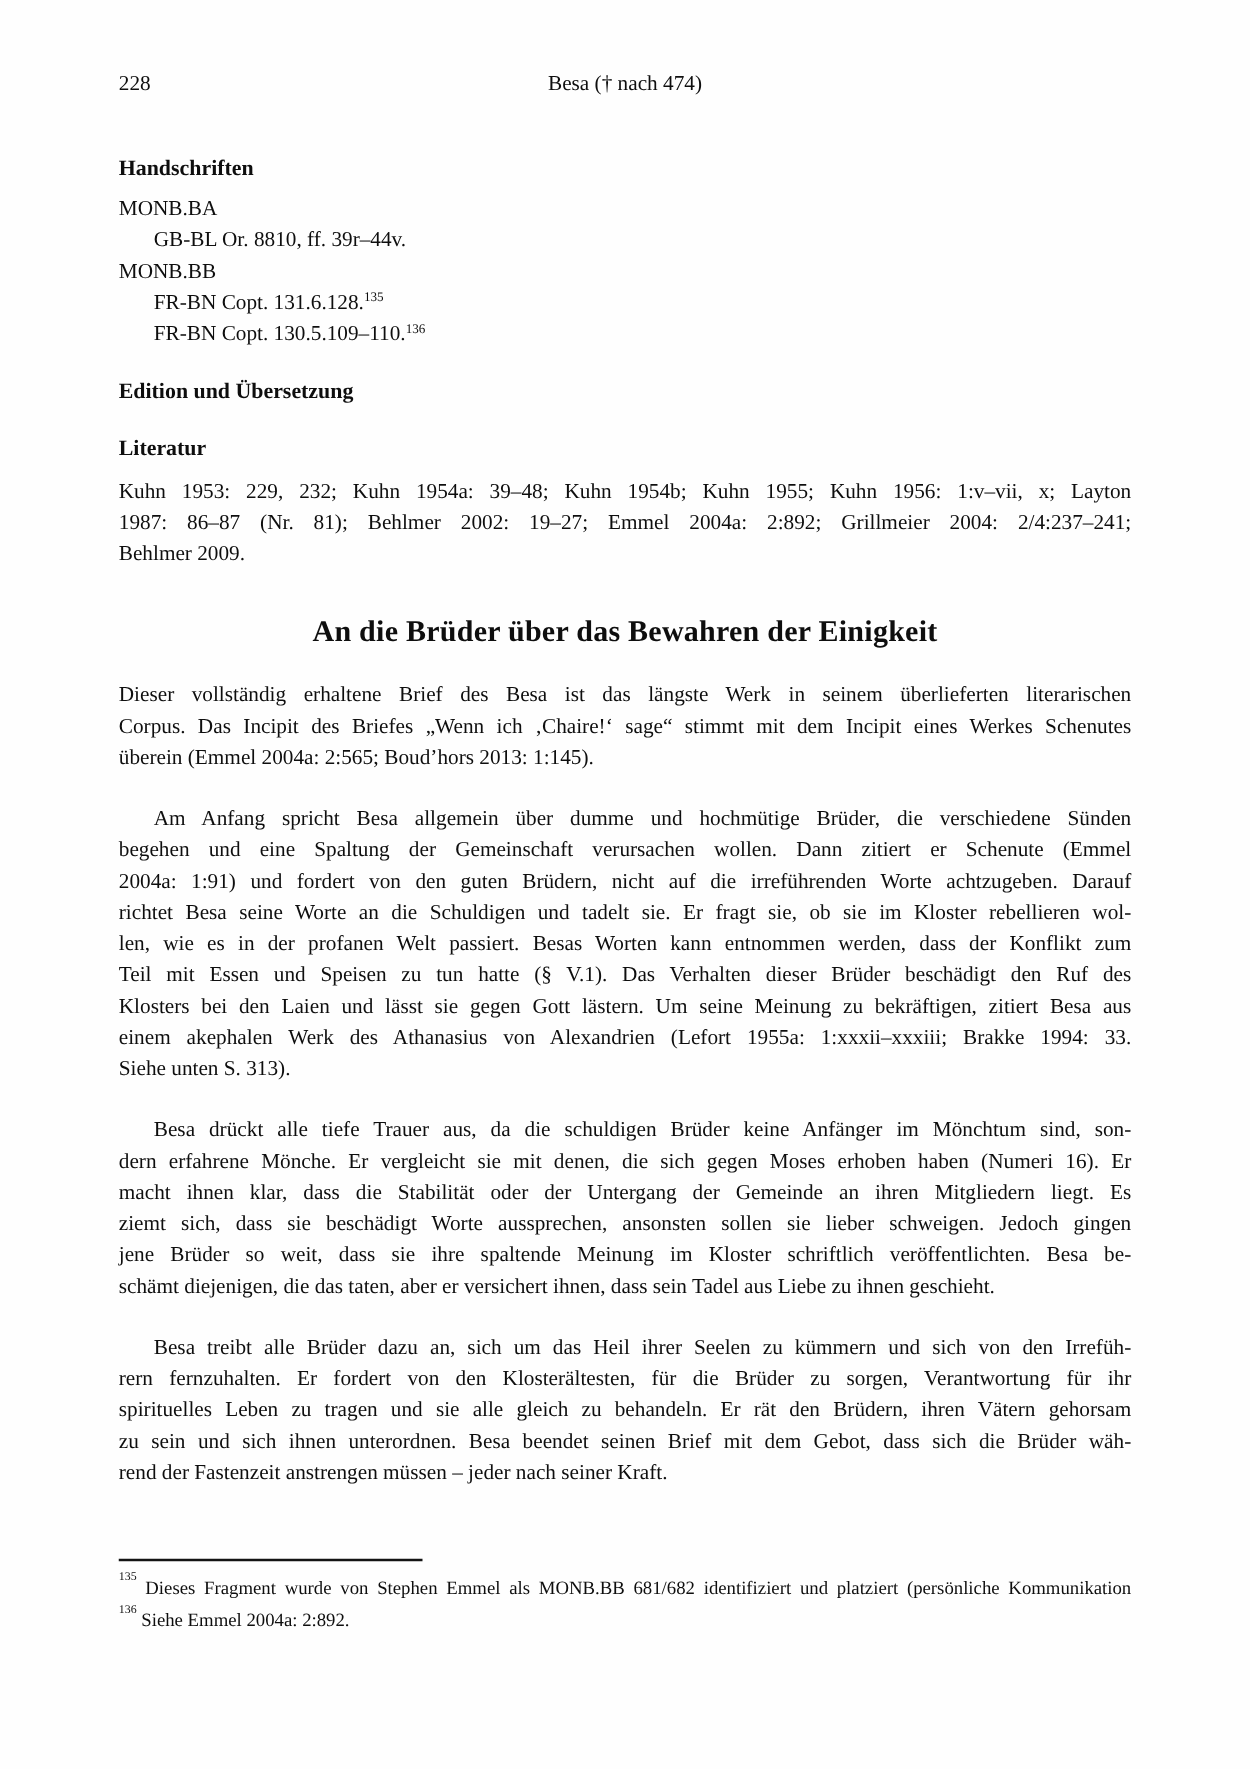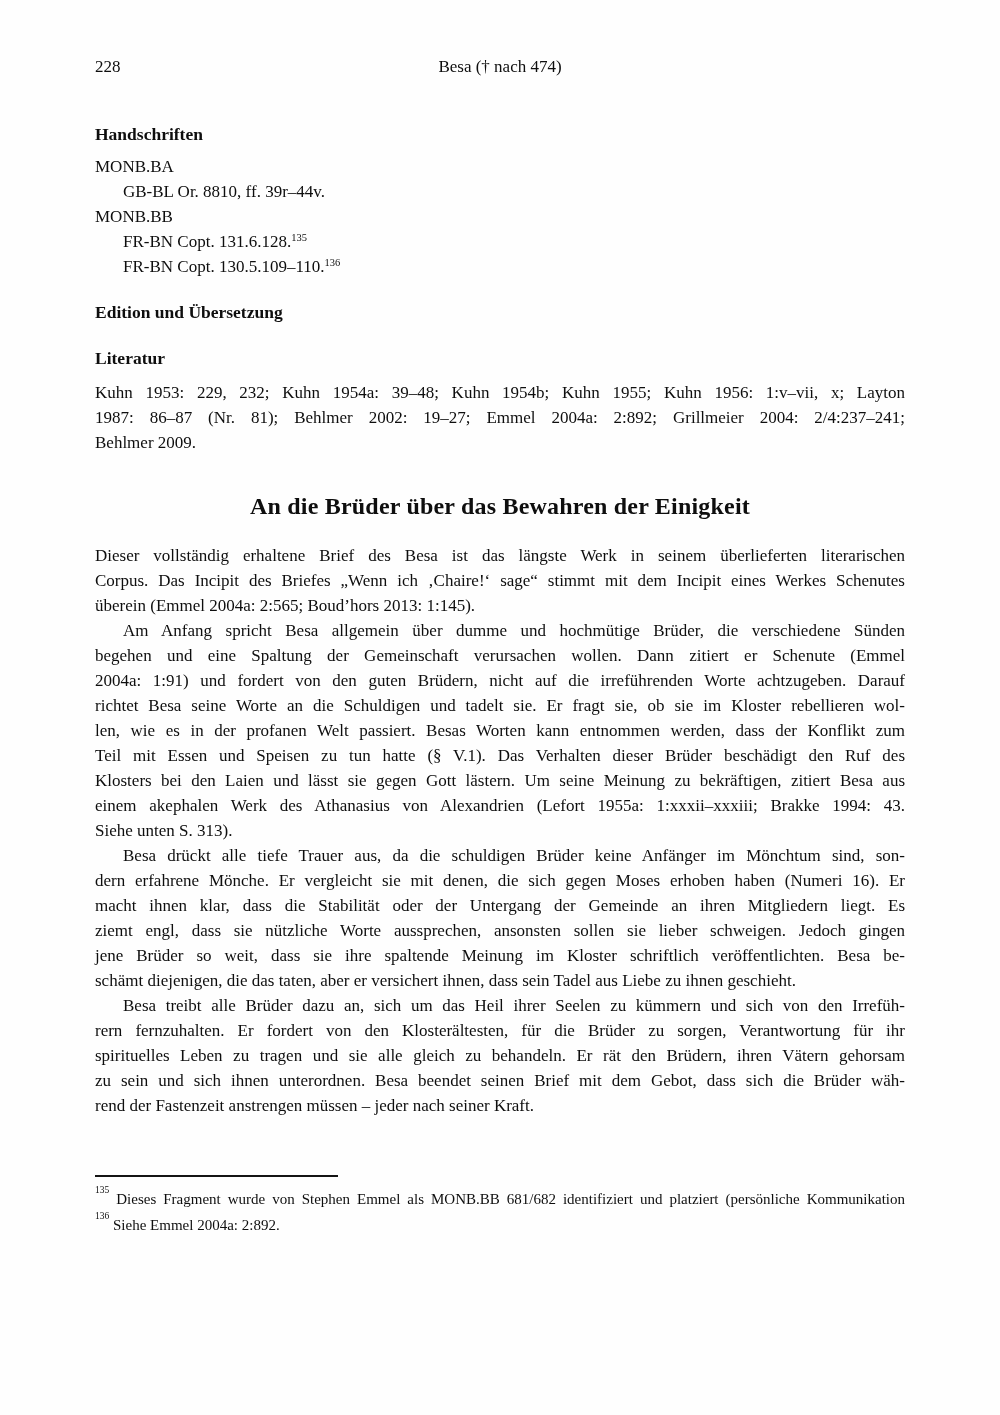--- a/index.html
+++ b/index.html
@@ -56,21 +56,21 @@
   }
   
   .para { margin: 0; }
   .line {
     line-height: 25px;
     text-align: justify;
     text-align-last: justify;
     white-space: nowrap;
   }
   .line.last { text-align-last: left; white-space: normal; }
-  .line.indent { text-indent: 28px; }
+  .line.indent { text-indent: 28px; margin-top: 24px; }
   
   .work-title {
     font-size: 24px;
     font-weight: bold;
     text-align: center;
     margin: 37px 0 23px 0;
     line-height: 28px;
     letter-spacing: 0.2px;
   }
   
@@ -136,28 +136,28 @@
         <div class="line last">überein (Emmel 2004a: 2:565; Boud’hors 2013: 1:145).</div>
       </div>
       <div class="para">
         <div class="line indent">Am Anfang spricht Besa allgemein über dumme und hochmütige Brüder, die verschiedene Sünden</div>
         <div class="line">begehen und eine Spaltung der Gemeinschaft verursachen wollen. Dann zitiert er Schenute (Emmel</div>
         <div class="line">2004a: 1:91) und fordert von den guten Brüdern, nicht auf die irreführenden Worte achtzugeben. Darauf</div>
         <div class="line">richtet Besa seine Worte an die Schuldigen und tadelt sie. Er fragt sie, ob sie im Kloster rebellieren wol-</div>
         <div class="line">len, wie es in der profanen Welt passiert. Besas Worten kann entnommen werden, dass der Konflikt zum</div>
         <div class="line">Teil mit Essen und Speisen zu tun hatte (§ V.1). Das Verhalten dieser Brüder beschädigt den Ruf des</div>
         <div class="line">Klosters bei den Laien und lässt sie gegen Gott lästern. Um seine Meinung zu bekräftigen, zitiert Besa aus</div>
-        <div class="line">einem akephalen Werk des Athanasius von Alexandrien (Lefort 1955a: 1:xxxii–xxxiii; Brakke 1994: 43.</div>
+        <div class="line">einem akephalen Werk des Athanasius von Alexandrien (Lefort 1955a: 1:xxxii–xxxiii; Brakke 1994: 33.</div>
         <div class="line last">Siehe unten S. 313).</div>
       </div>
       <div class="para">
         <div class="line indent">Besa drückt alle tiefe Trauer aus, da die schuldigen Brüder keine Anfänger im Mönchtum sind, son-</div>
         <div class="line">dern erfahrene Mönche. Er vergleicht sie mit denen, die sich gegen Moses erhoben haben (Numeri 16). Er</div>
         <div class="line">macht ihnen klar, dass die Stabilität oder der Untergang der Gemeinde an ihren Mitgliedern liegt. Es</div>
-        <div class="line">ziemt engl, dass sie nützliche Worte aussprechen, ansonsten sollen sie lieber schweigen. Jedoch gingen</div>
+        <div class="line">ziemt sich, dass sie beschädigt Worte aussprechen, ansonsten sollen sie lieber schweigen. Jedoch gingen</div>
         <div class="line">jene Brüder so weit, dass sie ihre spaltende Meinung im Kloster schriftlich veröffentlichten. Besa be-</div>
         <div class="line last">schämt diejenigen, die das taten, aber er versichert ihnen, dass sein Tadel aus Liebe zu ihnen geschieht.</div>
       </div>
       <div class="para">
         <div class="line indent">Besa treibt alle Brüder dazu an, sich um das Heil ihrer Seelen zu kümmern und sich von den Irrefüh-</div>
         <div class="line">rern fernzuhalten. Er fordert von den Klosterältesten, für die Brüder zu sorgen, Verantwortung für ihr</div>
         <div class="line">spirituelles Leben zu tragen und sie alle gleich zu behandeln. Er rät den Brüdern, ihren Vätern gehorsam</div>
         <div class="line">zu sein und sich ihnen unterordnen. Besa beendet seinen Brief mit dem Gebot, dass sich die Brüder wäh-</div>
         <div class="line last">rend der Fastenzeit anstrengen müssen – jeder nach seiner Kraft.</div>
       </div>

